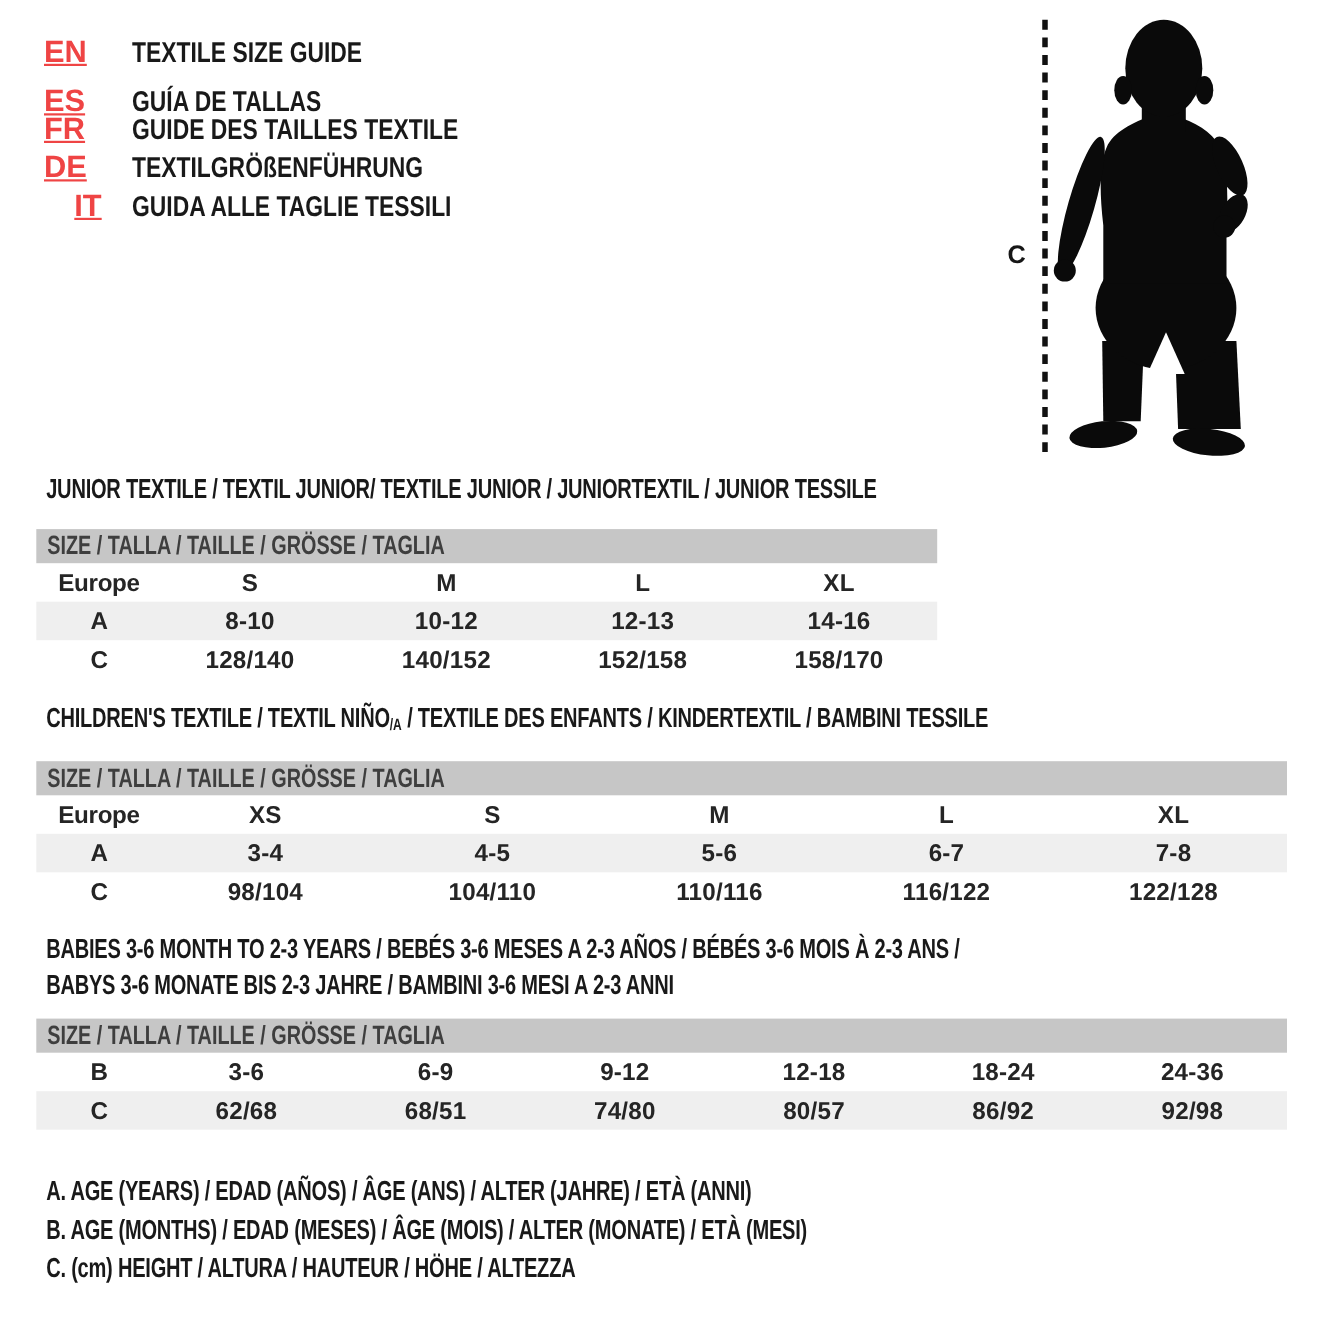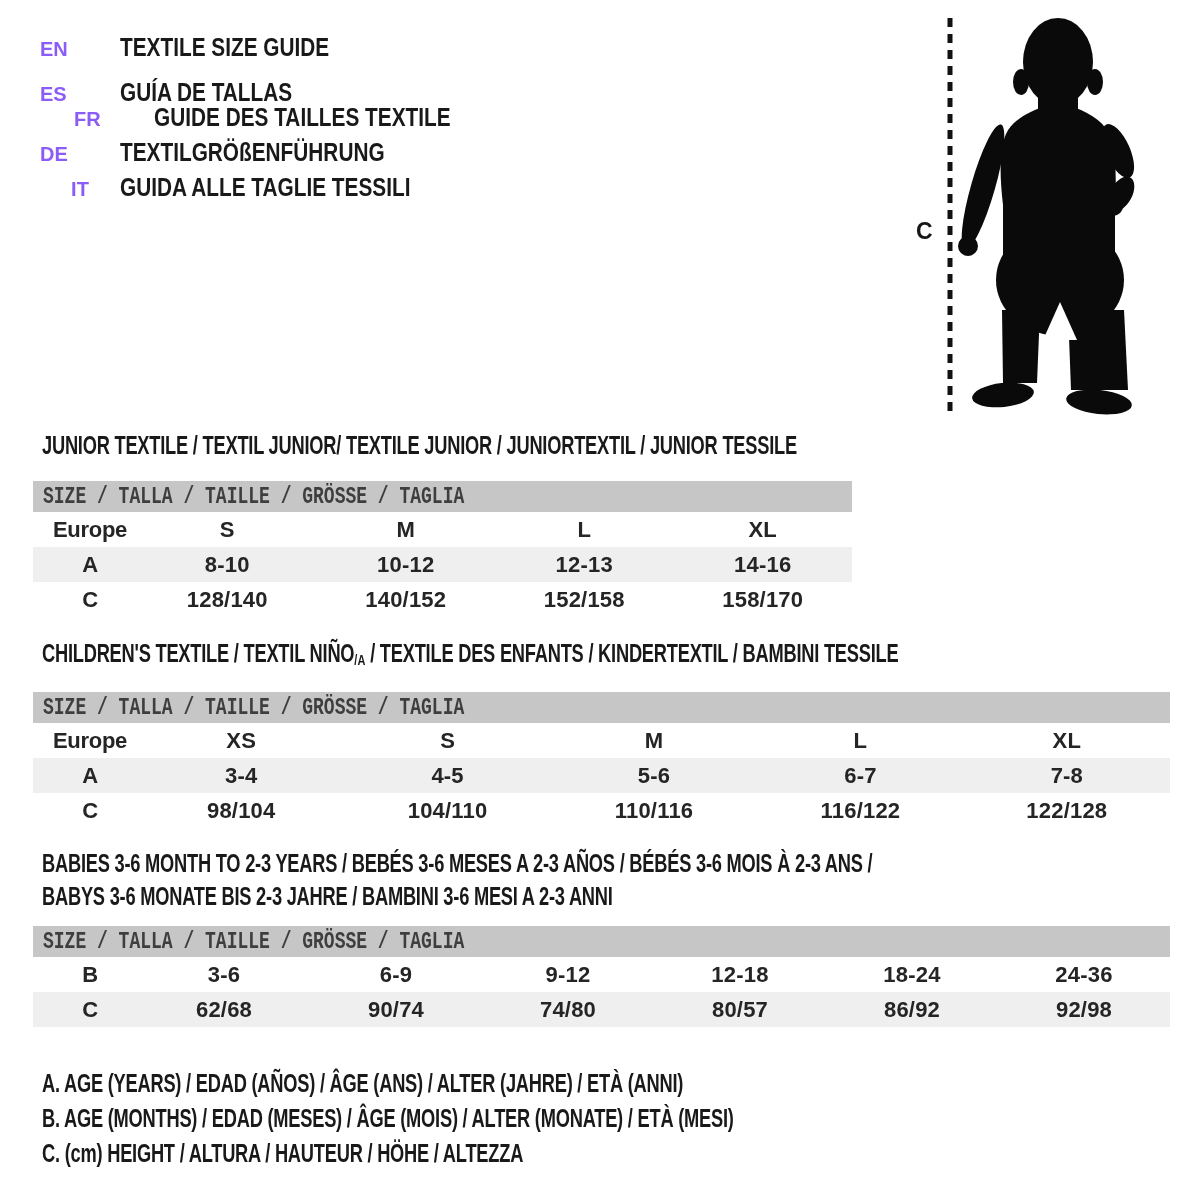--- a/index.html
+++ b/index.html
@@ -8,33 +8,33 @@
     font-family:"Liberation Sans",sans-serif;color:#1f1f1f;overflow:hidden;
   }
   
   .title{
     position:absolute;margin:0;font-weight:bold;font-size:25px;line-height:26px;
     letter-spacing:-0.3px;color:#191919;white-space:nowrap;
     transform:scaleX(0.73);transform-origin:0 50%;
   }
   
   .lang-row{position:absolute;left:40px;height:28px;line-height:28px;white-space:nowrap;}
-  .lang-code{display:inline-block;width:80px;font-weight:bold;font-size:20px;color:#8b5cf6;}
+  .lang-code{display:inline-block;width:80px;font-weight:bold;font-size:28px;color:#ef4444;text-decoration:underline;}
   .lang-label{
     display:inline-block;font-weight:bold;font-size:26px;color:#191919;
     transform:scaleX(0.80);transform-origin:0 50%;
   }
   
   .figure-svg{position:absolute;left:900px;top:10px;}
   .c-label{
     position:absolute;left:916px;top:218px;font-weight:bold;font-size:23px;color:#161616;
   }
   
   .size-table{position:absolute;left:33px;}
-  .size-bar{height:31px;background:#c6c6c6;line-height:31px;padding-left:10px;overflow:hidden;font-family:Liberation Mono, monospace;}
+  .size-bar{height:31px;background:#c6c6c6;line-height:31px;padding-left:10px;overflow:hidden;}
   .bar-text{
     display:inline-block;font-weight:bold;font-size:24px;color:#3e3e3e;
     white-space:nowrap;transform:scaleX(0.75);transform-origin:0 50%;
   }
   .trow{display:flex;height:35px;line-height:35px;font-weight:bold;font-size:22px;color:#252525;}
   .trow.alt{background:#efefef;}
   .tlabel{flex:0 0 105px;padding-left:9px;box-sizing:border-box;text-align:center;letter-spacing:-0.3px;}
   .tcell{flex:1 1 0;text-align:center;letter-spacing:0.2px;}
   .w-junior{width:819px;}
   .w-full{width:1137px;}
@@ -43,21 +43,21 @@
 </head>
 <body>
 
 <div>
   <div class="lang-row" style="top:33px;">
     <span class="lang-code">EN</span><span class="lang-label">TEXTILE SIZE GUIDE</span>
   </div>
   <div class="lang-row" style="top:78px;">
     <span class="lang-code">ES</span><span class="lang-label">GUÍA DE TALLAS</span>
   </div>
-  <div class="lang-row" style="top:103px;margin-left:34px;">
+  <div class="lang-row" style="top:103px;">
     <span class="lang-code">FR</span><span class="lang-label">GUIDE DES TAILLES TEXTILE</span>
   </div>
   <div class="lang-row" style="top:138px;">
     <span class="lang-code">DE</span><span class="lang-label">TEXTILGRÖßENFÜHRUNG</span>
   </div>
   <div class="lang-row" style="top:173px;text-align:center;">
     <span class="lang-code">IT</span><span class="lang-label">GUIDA ALLE TAGLIE TESSILI</span>
   </div>
 </div>
 
@@ -169,21 +169,21 @@
     <span class="tcell">3-6</span>
     <span class="tcell">6-9</span>
     <span class="tcell">9-12</span>
     <span class="tcell">12-18</span>
     <span class="tcell">18-24</span>
     <span class="tcell">24-36</span>
   </div>
   <div class="trow alt">
     <span class="tlabel">C</span>
     <span class="tcell">62/68</span>
-    <span class="tcell">90/74</span>
+    <span class="tcell">68/51</span>
     <span class="tcell">74/80</span>
     <span class="tcell">80/57</span>
     <span class="tcell">86/92</span>
     <span class="tcell">92/98</span>
   </div>
 </div>
 
 <div>
   <p class="title" style="left:42px;top:1070px;">A. AGE (YEARS) / EDAD (AÑOS) / ÂGE (ANS) / ALTER (JAHRE) / ETÀ (ANNI)</p>
   <p class="title" style="left:42px;top:1105px;">B. AGE (MONTHS) / EDAD (MESES) / ÂGE (MOIS) / ALTER (MONATE) / ETÀ (MESI)</p>

